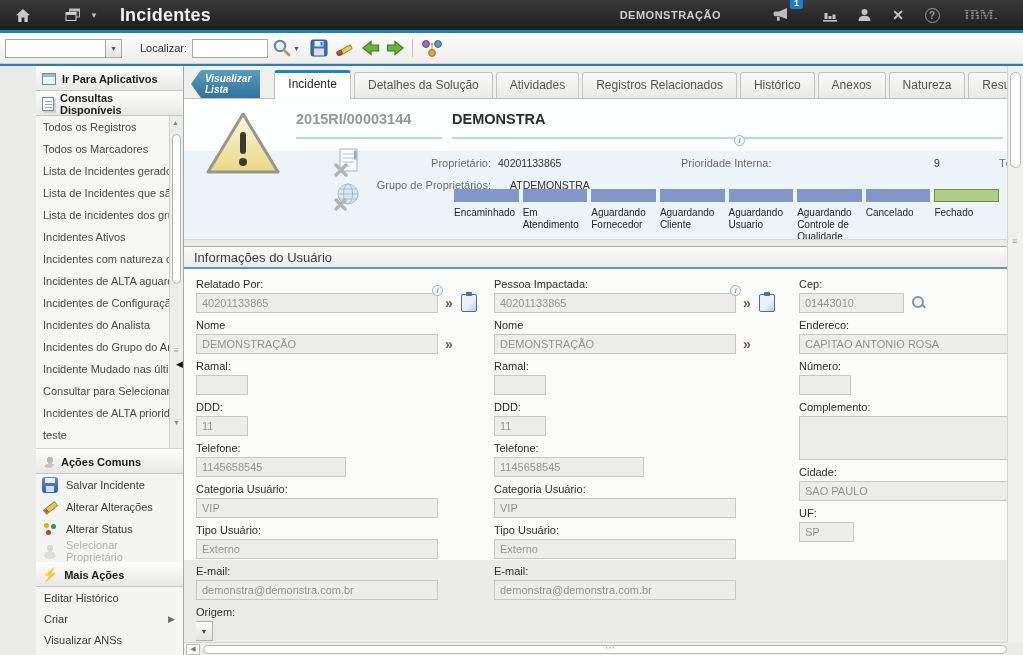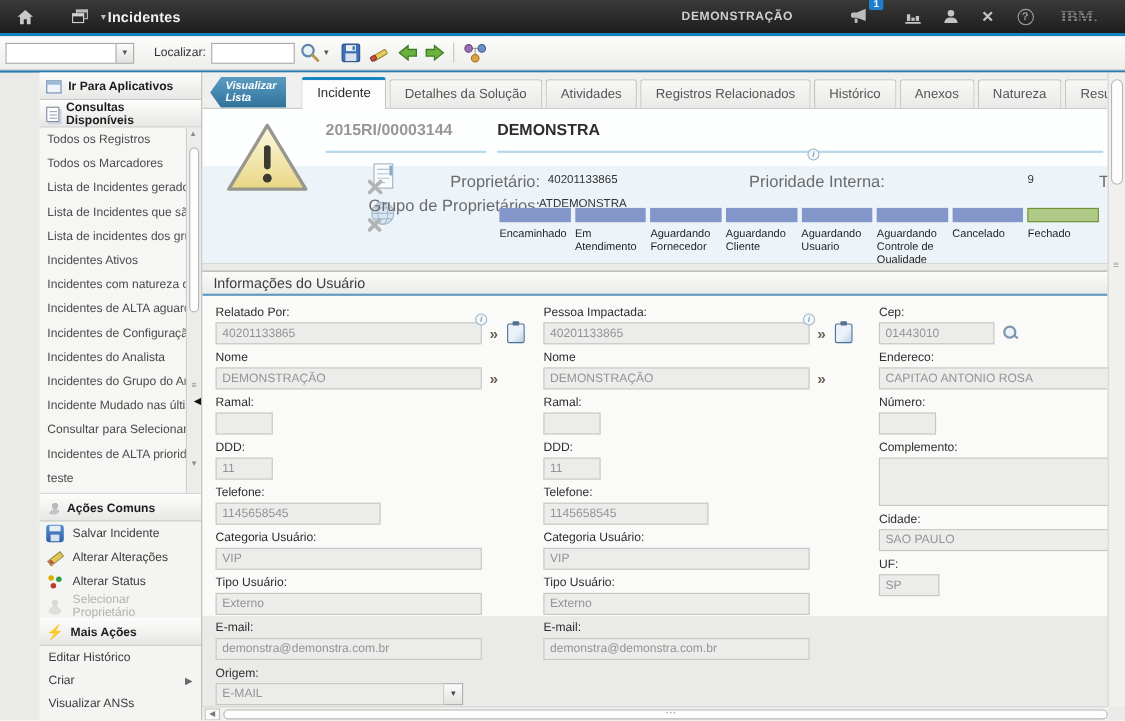--- a/index.html
+++ b/index.html
@@ -8,21 +8,21 @@
   .app { position:relative; width:1023px; height:655px; background:#eaeae8; }
 
   
   .topbar { position:absolute; top:0; left:0; right:0; height:30px;
     background:linear-gradient(180deg,#3a3a3a,#1d1d1d);
     display:flex; align-items:center; color:#e8e8e8; }
   .tb-ic { display:inline-flex; align-items:center; justify-content:center; height:30px; }
   .tb-home { width:34px; margin-left:6px; }
   .tb-windows { width:30px; margin-left:18px; }
   .tb-caret { color:#bdbdbd; font-size:8px; margin-left:2px; }
-  .tb-title { font-size:13px; font-weight:bold; color:#f2f2f2; letter-spacing:.2px; }
+  .tb-title { font-size:18px; font-weight:bold; color:#f2f2f2; margin-left:22px; letter-spacing:.2px; }
   .tb-spacer { flex:1; }
   .tb-user { font-size:11px; font-weight:bold; color:#cfcfcf; letter-spacing:.5px; margin-right:48px; }
   .tb-bell { position:relative; width:26px; margin-right:22px; }
   .tb-badge { position:absolute; top:-4px; right:-8px; min-width:13px; height:13px;
     background:#1c7fd0; border-radius:2px; color:#fff; font-size:9px; font-weight:bold;
     display:flex; align-items:center; justify-content:center; padding:0 2px; }
   .tb-right { width:26px; margin-right:8px; color:#c8c8c8; }
   .tb-x { font-size:14px; font-weight:bold; color:#c4c4c4; }
   .tb-help { width:15px; height:15px; border:1.5px solid #9d9d9d; border-radius:50%;
     font-size:10px; font-weight:bold; color:#9d9d9d; display:flex; align-items:center; justify-content:center; }
@@ -119,21 +119,21 @@
   .record-head { position:relative; height:141px;
     background:linear-gradient(180deg,#fdfefe 0,#fdfefe 52px,#edf4f9 52px,#edf4f9 100%);
     border-bottom:1px solid #d8d8d6; overflow:hidden; }
   .warn-icon { position:absolute; left:18px; top:9px; }
   .rec-id { position:absolute; left:112px; top:12px; font-size:14.5px; font-weight:bold; color:#979797; }
   .id-underline { position:absolute; left:112px; top:38px; width:146px; height:2px; background:#b5d9ec; }
   .rec-title { position:absolute; left:268px; top:12px; font-size:14.5px; font-weight:bold; color:#2d2d2d; }
   .title-underline { position:absolute; left:268px; right:4px; top:38px; height:2px; background:#b5d9ec; }
   .docx-icon { position:absolute; left:150px; top:48px; opacity:.85; }
   .globe-icon { position:absolute; left:150px; top:84px; opacity:.85; }
-  .hf-label { position:absolute; font-size:15px; color:#6b6b6b; white-space:nowrap; }
+  .hf-label { position:absolute; font-size:11px; color:#6b6b6b; white-space:nowrap; }
   .hf-value { position:absolute; font-size:10.5px; color:#333; white-space:nowrap; }
   .head-info { position:absolute; left:550px; top:36px; }
   .ic-info { display:inline-flex; width:11px; height:11px; border:1px solid #9cb3c6; border-radius:50%;
     background:#f3f8fb; color:#86a3ba; font-size:8px; font-weight:bold; font-style:italic;
     align-items:center; justify-content:center; }
   .status-bar { position:absolute; left:270px; right:8px; top:90px; display:flex; gap:4px; }
   .seg { flex:1; }
   .seg .bar { height:13px; background:#8296c9; }
   .seg.current .bar { background:#b0cb87; border:1px solid #71913d; }
   .seg .seg-label { font-size:10px; color:#1f1f1f; padding-top:5px; line-height:1.18; }
@@ -434,21 +434,21 @@
               <path d="M2 17 L11 26 M11 17 L2 26" stroke="#a8a8a8" stroke-width="3.4" stroke-linecap="round"></path>
             </svg>
           </span>
           <span class="head-info ic-info">i</span>
           <span class="hf-label" style="left:150px;top:58px;width:157px;text-align:right;">Proprietário:</span>
           <span class="hf-value" style="left:314px;top:58px;">40201133865</span>
           <span class="hf-label" style="left:497px;top:58px;">Prioridade Interna:</span>
           <span class="hf-value" style="left:750px;top:58px;">9</span>
           <span class="hf-label" style="left:815px;top:58px;">Término P</span>
           <span class="hf-label" style="left:90px;top:80px;width:217px;text-align:right;">Grupo de Proprietários:</span>
-          <span class="hf-value" style="left:306px;top:80px;">ATDEMONSTRA</span>
+          <span class="hf-value" style="left:326px;top:80px;">ATDEMONSTRA</span>
           <span class="hf-label" style="left:838px;top:80px;">Cria</span>
           <div class="status-bar">
               <div class="seg">
                 <div class="bar"></div>
                 <div class="seg-label">Encaminhado</div>
               </div>
               <div class="seg">
                 <div class="bar"></div>
                 <div class="seg-label">Em Atendimento</div>
               </div>
@@ -534,21 +534,20 @@
               </div>
               <div class="field">
                 <label class="flabel">E-mail:</label>
                 <div class="frow">
                   <input class="finput fld-lg" value="demonstra@demonstra.com.br" readonly="" style="">
                 </div>
               </div>
               <div class="field">
                 <label class="flabel">Origem:</label>
                 <div class="frow">
-                  <input class="finput fld-select" value="E-MAIL" readonly="" style="">
                   <span class="sel-btn">▼</span>
                 </div>
               </div>
             </div>
           <div class="fcol fcol-2">
               <div class="field">
                 <label class="flabel">Pessoa Impactada:</label>
                 <div class="frow">
                   <input class="finput fld-lg" value="40201133865" readonly="" style="">
                   <span class="ic-info fld-info" style="left: 236px;">i</span>

